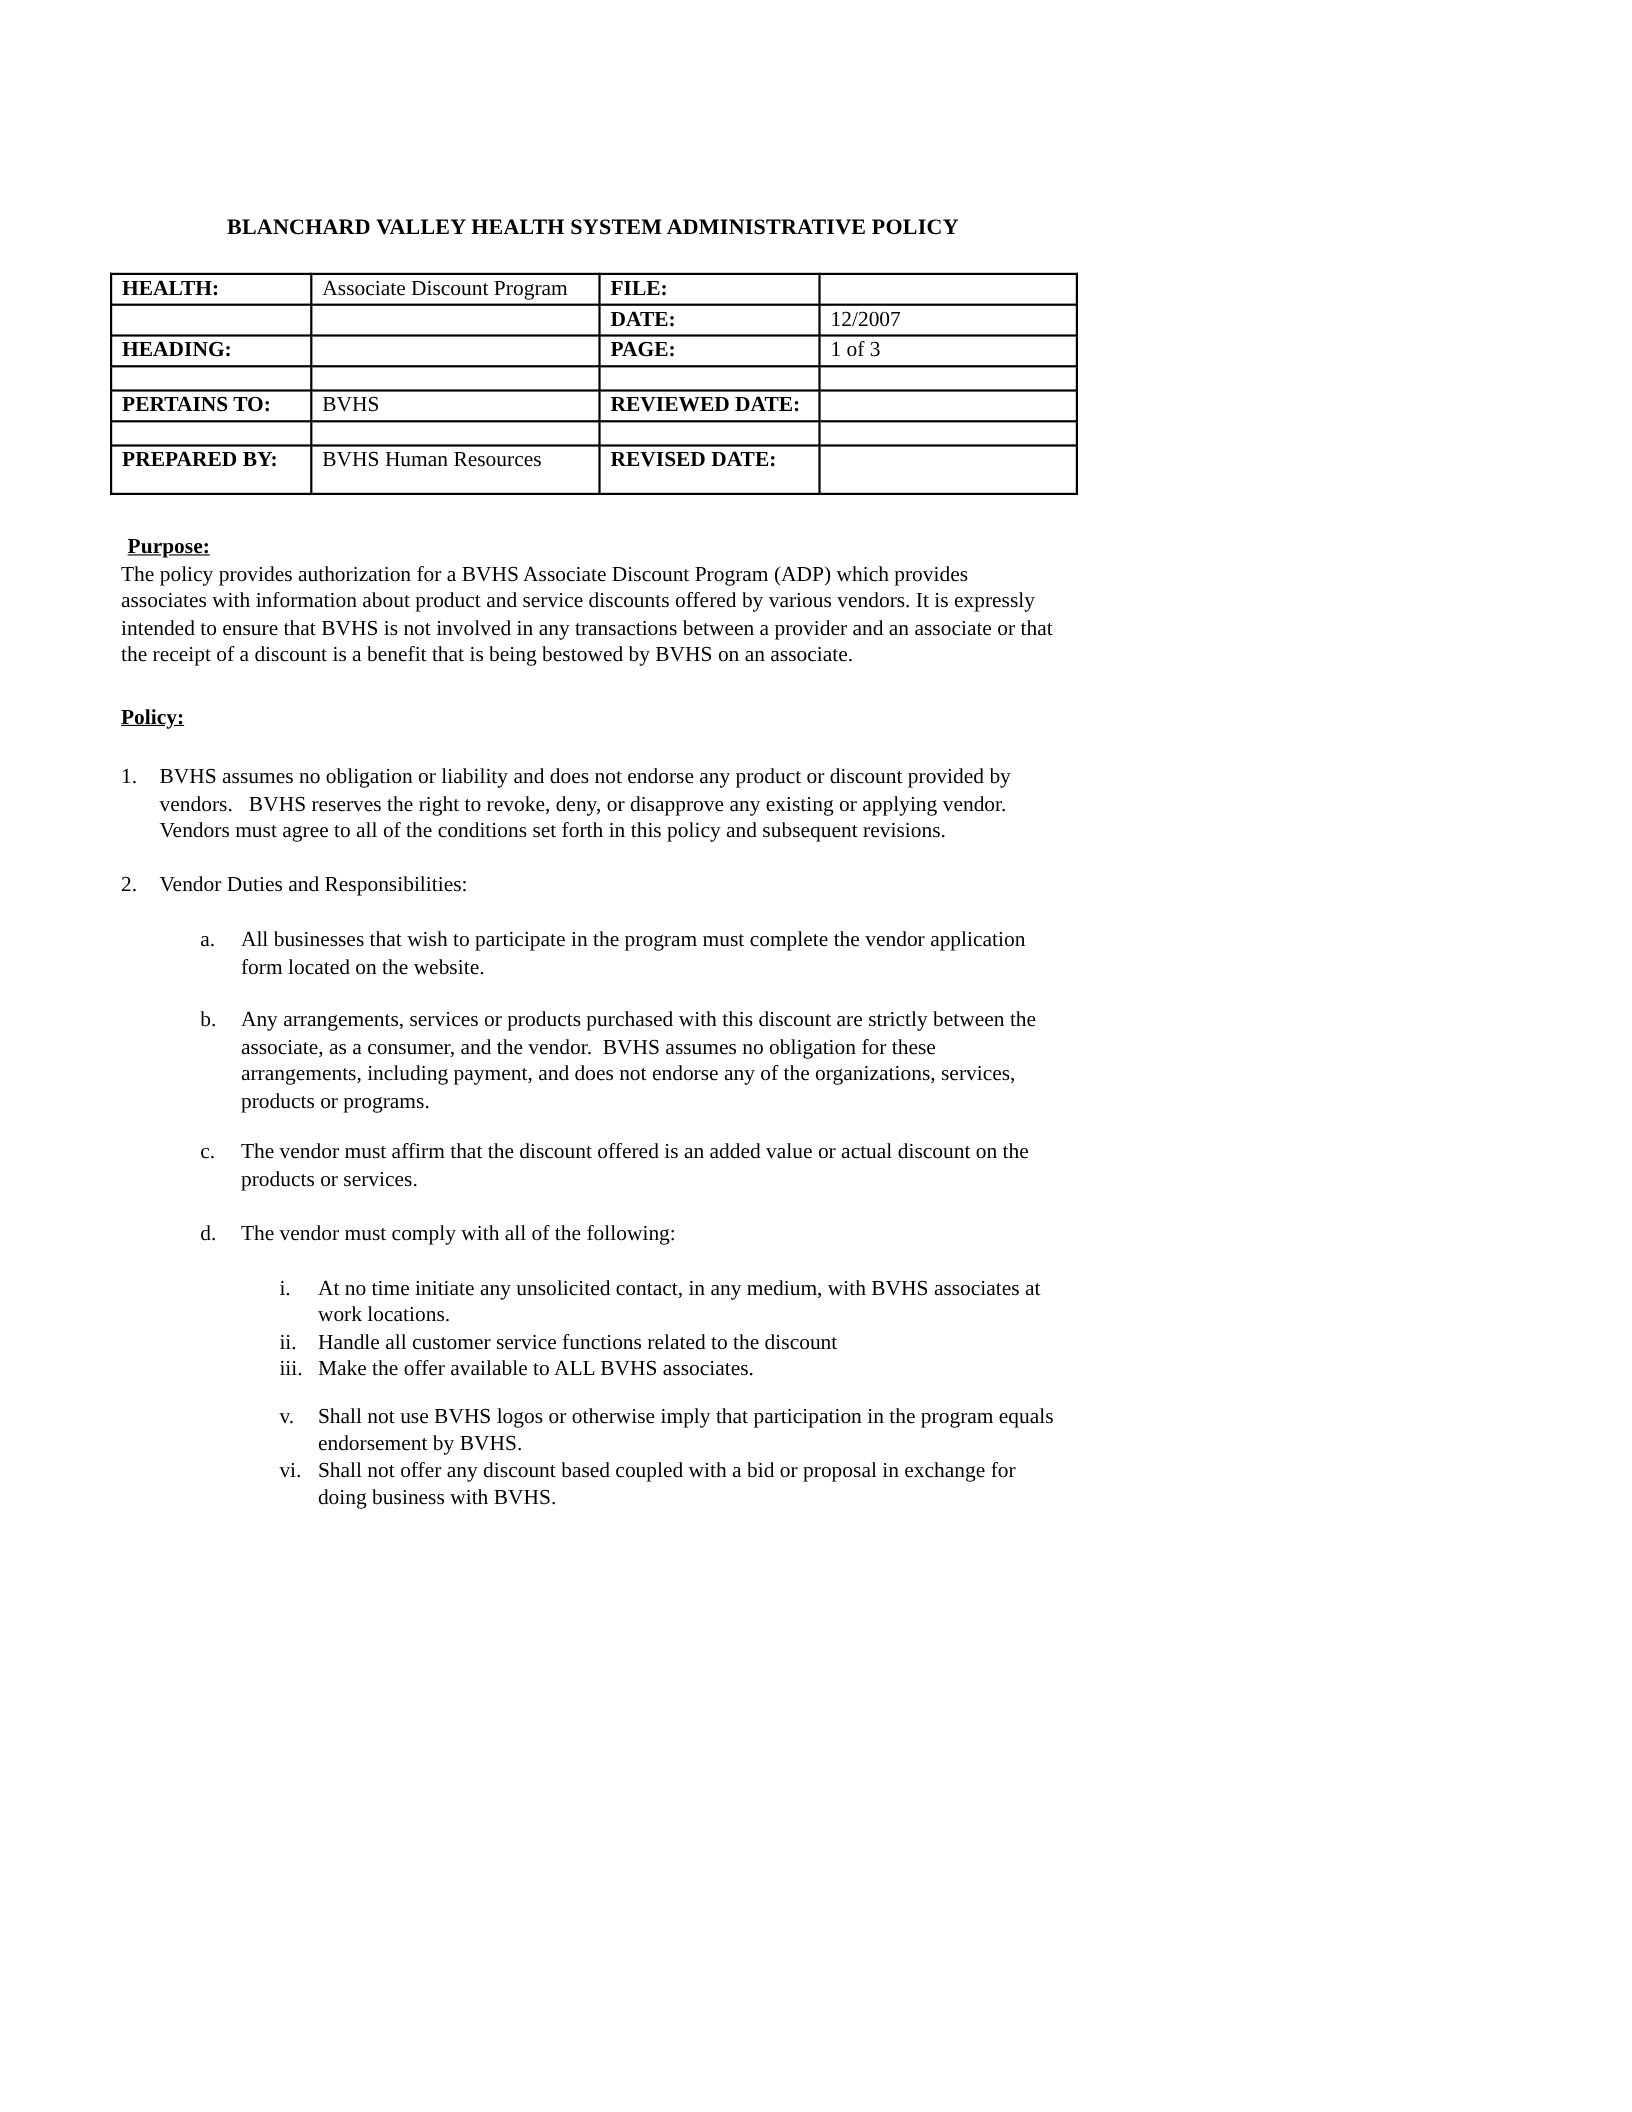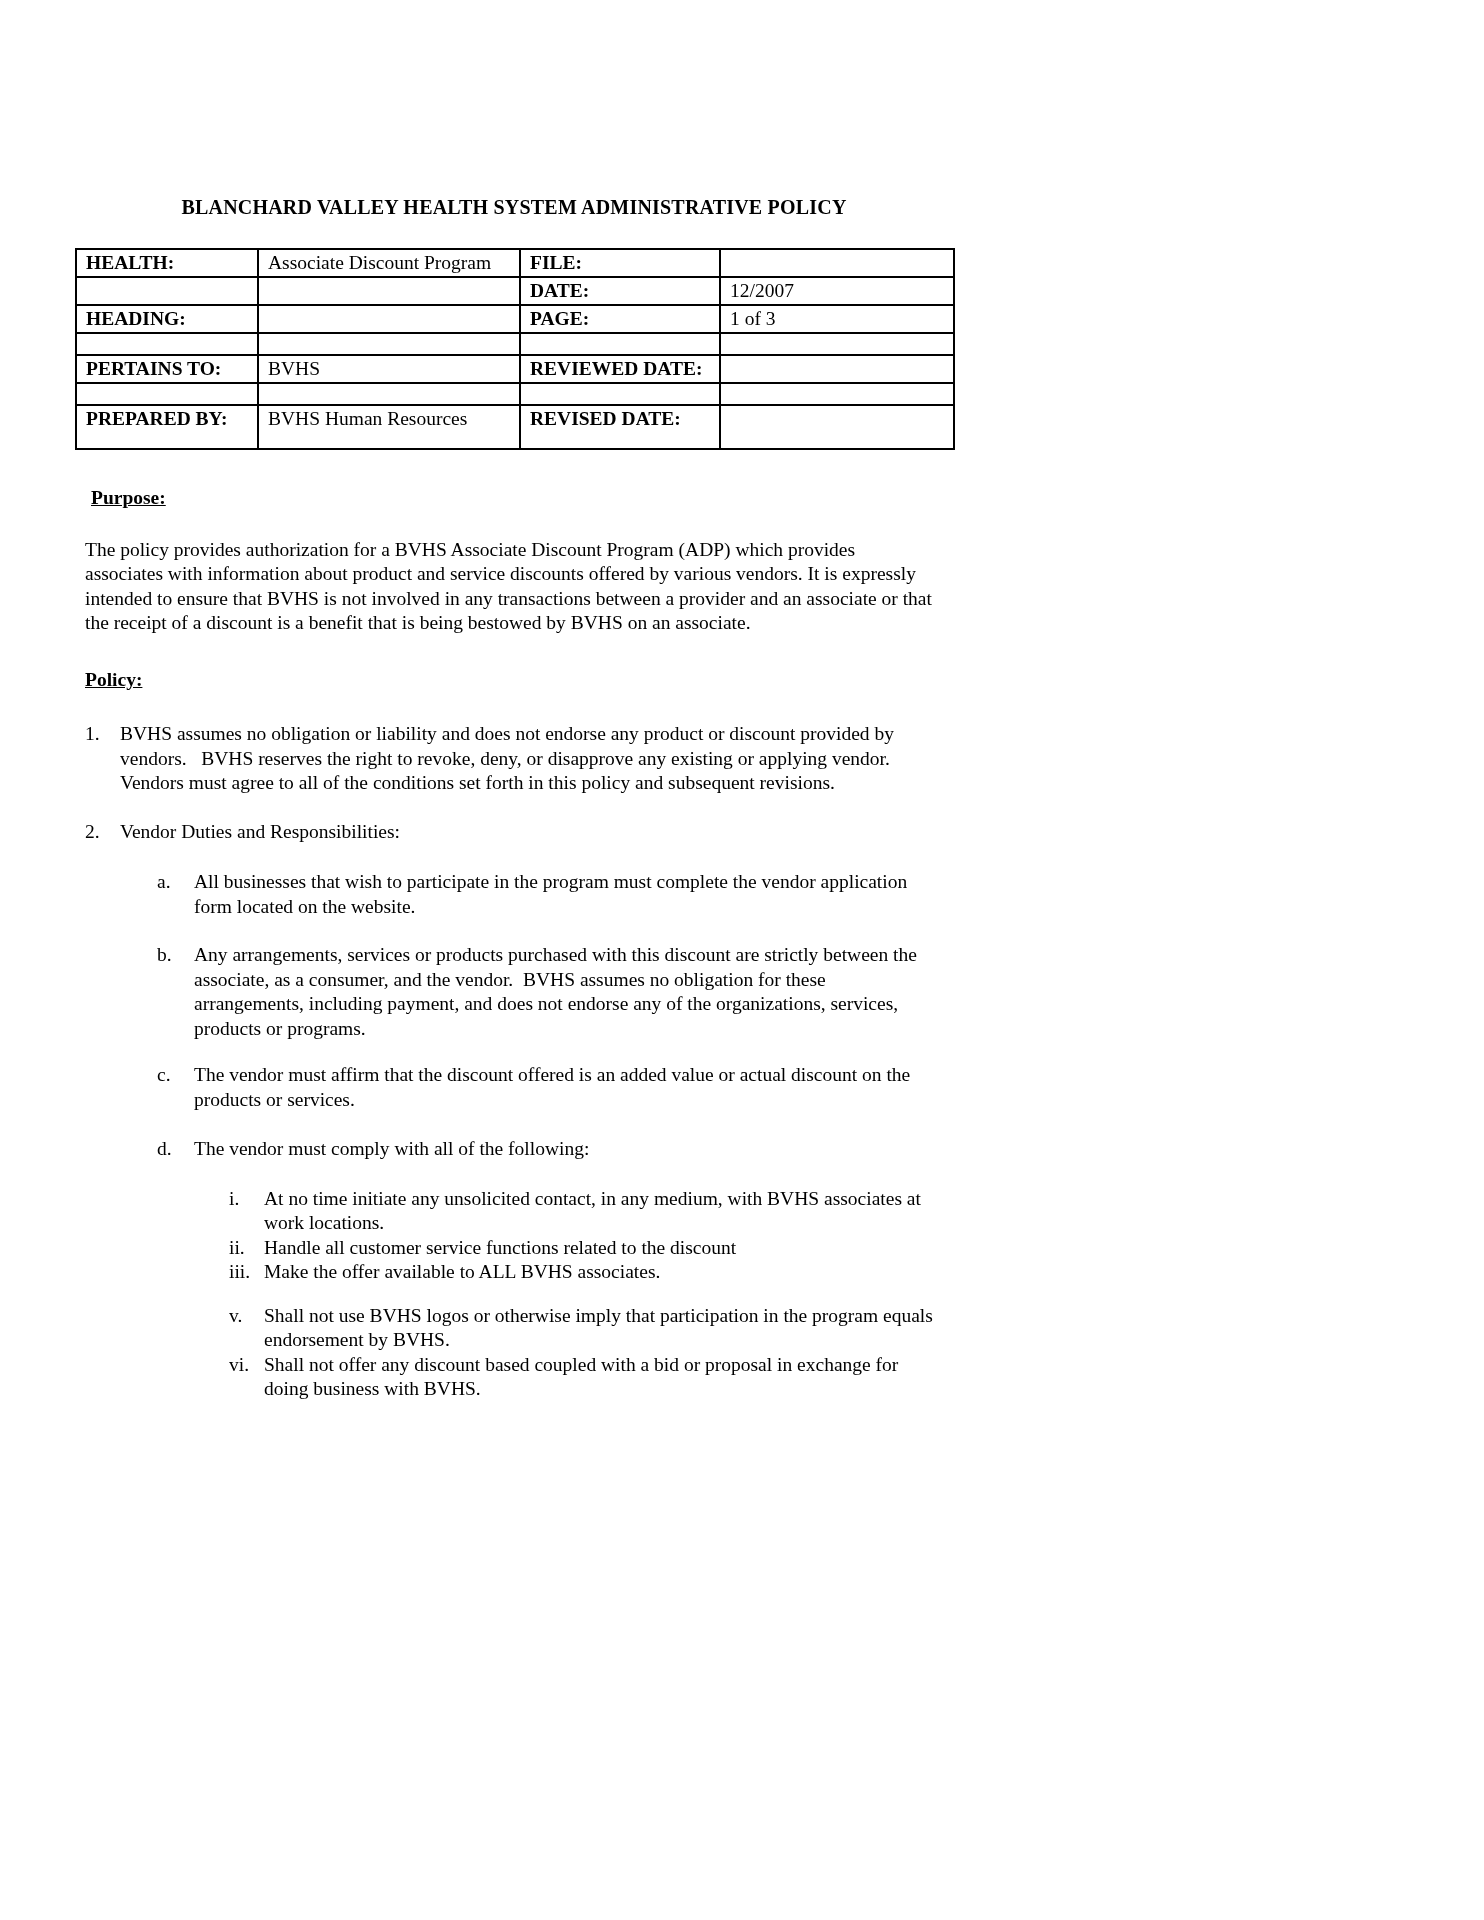--- a/index.html
+++ b/index.html
@@ -6,21 +6,21 @@
   html,body { background:#ffffff; }
   .page {
     position:relative;
     width:1484px;
     height:1920px;
     background:#ffffff;
     color:#000000;
     font-family:"Liberation Serif", serif;
     font-size:19.5px;
     line-height:24.5px;
-    padding:196px 0 0 75px;
+    padding:196px 0 0 100px;
     overflow:hidden;
   }
   .content { width:878px; }
   .doc-title {
     text-align:center;
     font-weight:bold;
     font-size:20px;
     line-height:23px;
     letter-spacing:0.2px;
   }
@@ -45,21 +45,20 @@
   .sec-head {
     font-weight:bold;
     text-decoration:underline;
     margin-left:10px;
   }
   .purpose-head { margin-top:36px;margin-left:16px; }
   .policy-head { margin-top:32px; }
   .para {
     margin-left:10px;
     width:852px;
-    margin-top:27px;
     white-space:pre-wrap;
   }
   .li { display:flex; }
   .li .num { flex:none; }
   .li .txt { flex:1; white-space:pre-wrap; }
   .l1 { margin-left:10px; width:852px; }
   .l1 .num { width:35px; }
   .l2 { margin-left:82px; width:780px; }
   .l2 .num { width:37px; }
   .l3 { margin-left:154px; width:712px; }

